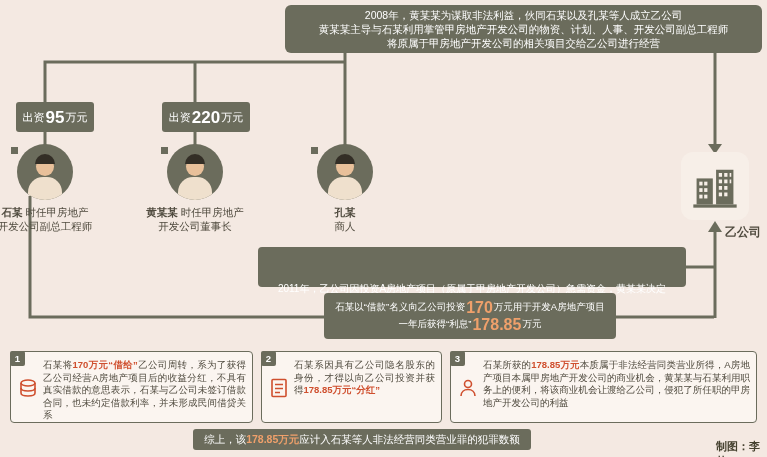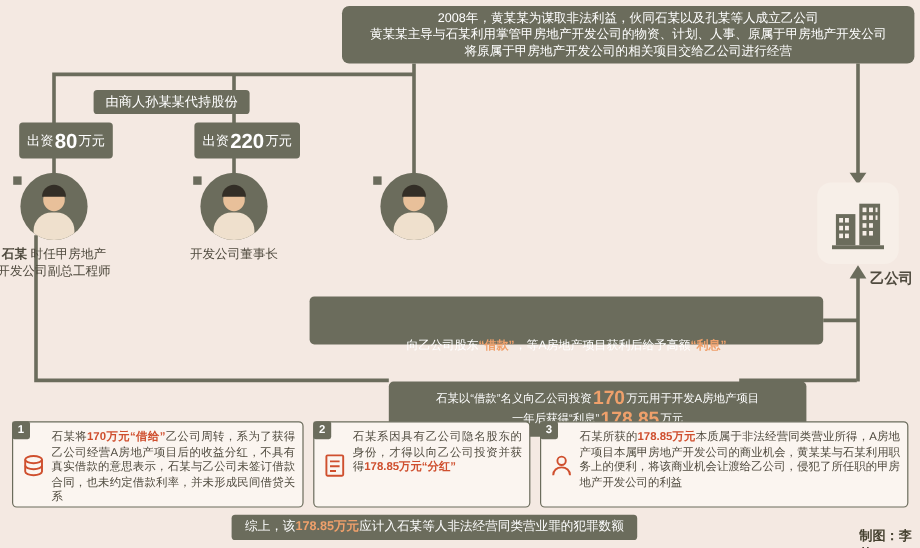--- a/index.html
+++ b/index.html
@@ -44,23 +44,23 @@
             font-size:10.5px; line-height:13.5px; color:var(--text,#4f4a3e); }
   .plabel b { font-weight:bold; }
 
   .company-icon { left:681px; top:152px; width:68px; height:68px; background:#f7efe8;
                   border-radius:12px; display:flex; align-items:center; justify-content:center; }
   .company-label { left:708px; top:224px; width:70px; text-align:center; font-size:12px;
                    font-weight:bold; color:var(--text,#4f4a3e); }
 
   .loan-box { left:258px; top:247px; width:428px; height:40px; border-radius:4px;
               font-size:10px; line-height:15px; text-align:center; padding-top:4px; white-space:pre; }
-  .invest-box { left:324px; top:293px; width:348px; height:46px; border-radius:4px;
+  .invest-box { left:324px; top:293px; width:292px; height:46px; border-radius:4px;
                 display:flex; flex-direction:column; justify-content:center; gap:1px;
-                font-size:9.5px;margin-top:25px; }
+                font-size:9.5px; }
   .invest-box .seg-line { display:flex; align-items:center; justify-content:center; white-space:pre; }
 
   .note { position:absolute; z-index:2; top:351px; height:72px; background:var(--light-box,#fbf5f0);
           border:1px solid var(--dark,#6b6c5c); border-radius:4px; }
   .note-1 { left:10px; width:243px; }
   .note-2 { left:261px; width:181px; }
   .note-3 { left:450px; width:307px; }
   .badge { position:absolute; left:-1px; top:-1px; width:15px; height:15px;
            background:var(--dark,#6b6c5c); color:#fff; font-size:9.5px; font-weight:bold;
            display:flex; align-items:center; justify-content:center; border-radius:2px; }
@@ -86,27 +86,26 @@
     <path d="M715 318 V230"></path>
     <path d="M686 267 H715"></path>
     <path d="M616 317 H714"></path>
     <path d="M30 196 V317 H324"></path>
     <polygon points="708,144 722,144 715,154"></polygon>
     <polygon points="708,232 722,232 715,221"></polygon>
   </svg>
 
   <div class="abs dark top-box">
     <div>2008年，黄某某为谋取非法利益，伙同石某以及孔某等人成立乙公司</div>
-    <div>黄某某主导与石某利用掌管甲房地产开发公司的物资、计划、人事、原属于甲房地产开发公司</div>
+    <div>黄某某主导与石某利用掌管甲房地产开发公司的物资、计划、人事、开发公司副总工程师</div>
     <div>将原属于甲房地产开发公司的相关项目交给乙公司进行经营</div>
   </div>
 
-  <div class="abs dark proxy-label">由商人孙某某代持股份</div>
-
-  <div class="abs dark inv inv-0"><span>出资</span><span class="big">80</span><span>万元</span></div>
+
+  <div class="abs dark inv inv-0"><span>出资</span><span class="big">95</span><span>万元</span></div>
   <div class="abs dark inv inv-1"><span>出资</span><span class="big">220</span><span>万元</span></div>
 
   <span class="deco-sq" style="left:11px"></span>
   <span class="deco-sq" style="left:161px"></span>
   <span class="deco-sq" style="left:311px"></span>
 
   <div class="avatar" style="left:17px">
     <span class="body"></span>
     <span class="head"></span>
     <span class="hair"></span>
@@ -120,21 +119,26 @@
     <span class="body"></span>
     <span class="head"></span>
     <span class="hair"></span>
   </div>
 
   <div class="plabel" style="left:-12px">
     <div><b>石某</b> <span>时任甲房地产</span></div>
     <div>开发公司副总工程师</div>
   </div>
   <div class="plabel" style="left:138px">
+    <div><b>黄某某</b> <span>时任甲房地产</span></div>
     <div>开发公司董事长</div>
+  </div>
+  <div class="plabel" style="left:288px">
+    <div><b>孔某</b> <span></span></div>
+    <div>商人</div>
   </div>
 
   <div class="abs company-icon">
     <svg viewBox="0 0 48 48" width="52" height="52">
       <g style="fill:var(--dark,#6b6c5c)">
         <rect x="7" y="17" width="15" height="24"></rect>
         <rect x="25" y="9" width="16" height="32"></rect>
         <rect x="4" y="41" width="40" height="3"></rect>
       </g>
       <g style="fill:#f7efe8">
@@ -153,20 +157,21 @@
         <rect x="27.5" y="24" width="3" height="3.5"></rect>
           <rect x="32.5" y="24" width="3" height="3.5"></rect>
         <rect x="27.5" y="30" width="3" height="3.5"></rect>
           <rect x="32.5" y="30" width="3" height="3.5"></rect>
       </g>
     </svg>
   </div>
   <div class="abs company-label">乙公司</div>
 
   <div class="abs dark loan-box">
+    <div>2011年，乙公司因投资A房地产项目（原属于甲房地产开发公司）急需资金，黄某某决定</div>
     <div><span>向乙公司股东</span><span class="hl">“借款”</span><span>，等A房地产项目获利后给予高额</span><span class="hl">“利息”</span></div>
   </div>
 
   <div class="abs dark invest-box">
     <div class="seg-line"><span>石某以“借款”名义向乙公司投资</span><span class="hl big">170</span><span>万元用于开发A房地产项目</span></div>
     <div class="seg-line"><span>一年后获得“利息”</span><span class="hl big">178.85</span><span>万元</span></div>
   </div>
 
   <div class="note note-1 light">
     <span class="badge">1</span>

